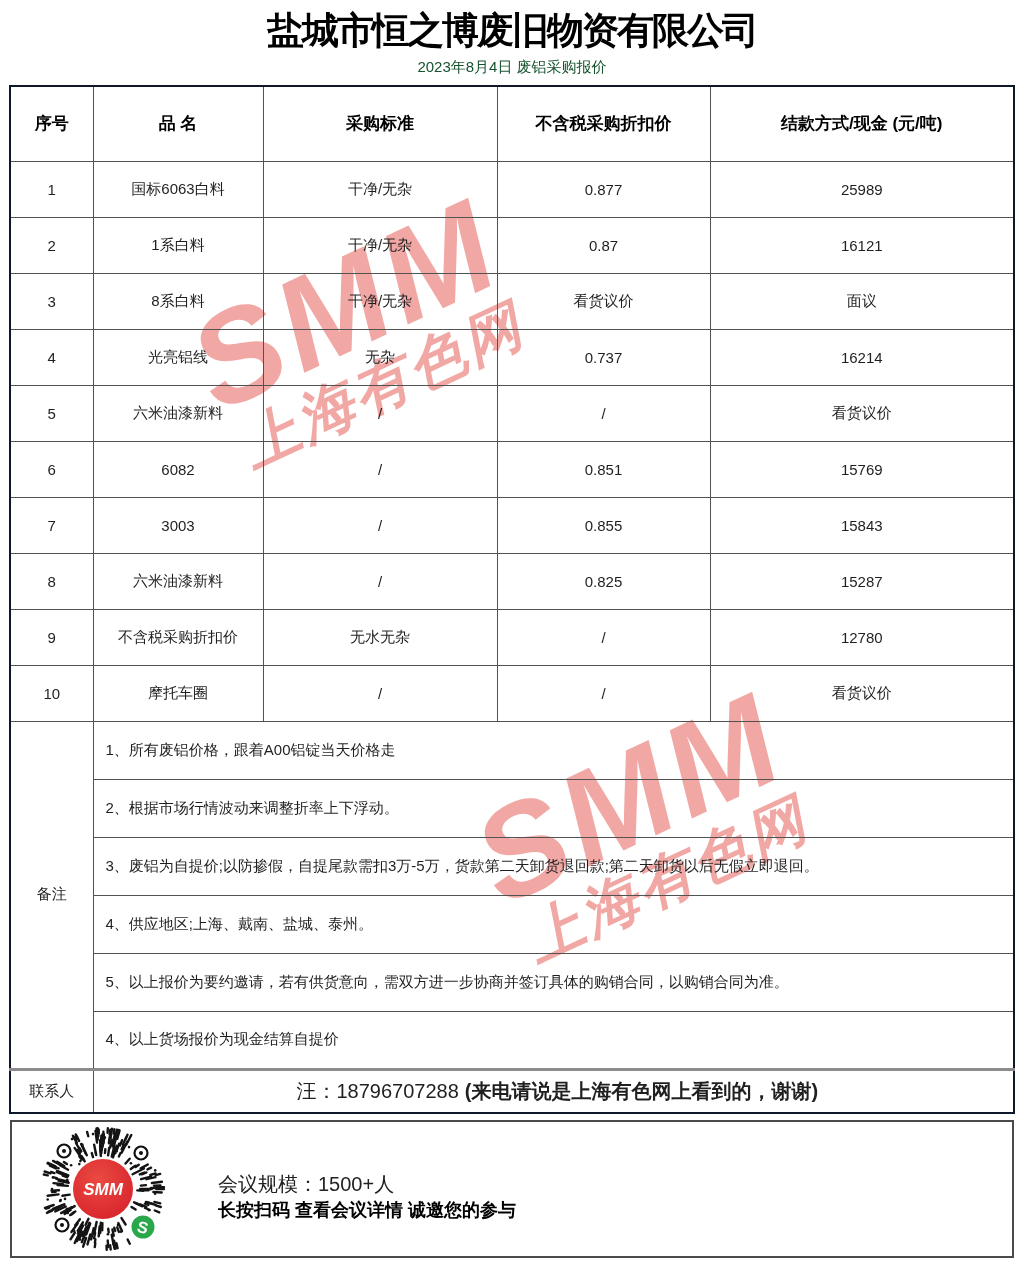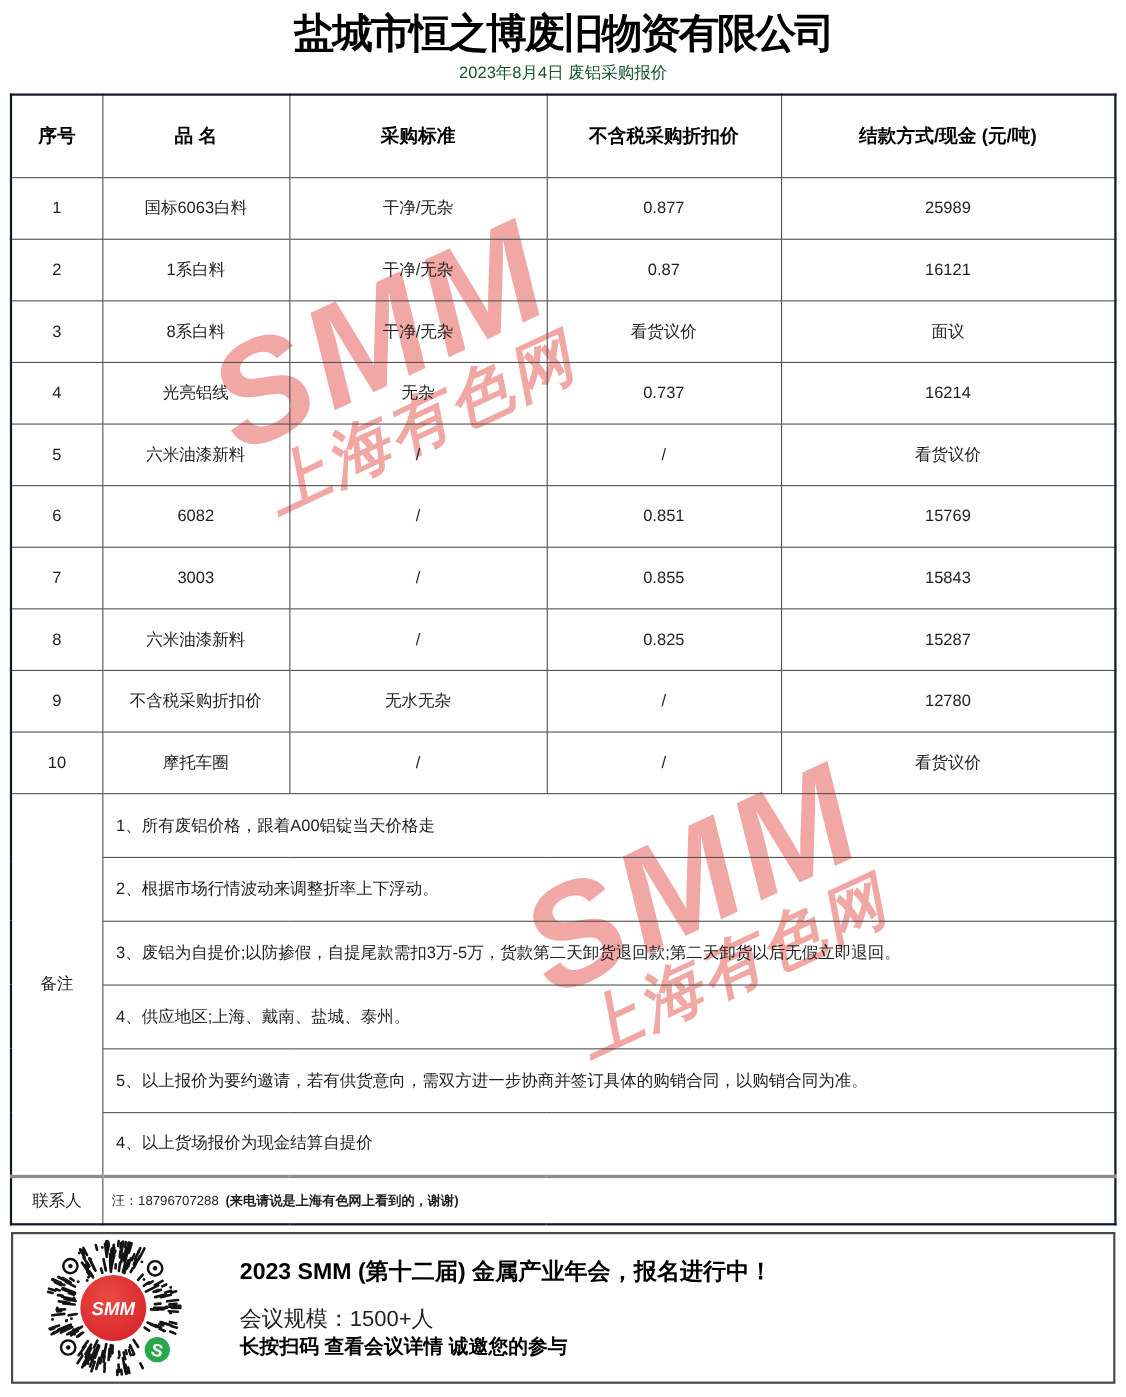--- a/index.html
+++ b/index.html
@@ -42,21 +42,21 @@
   }
   .quote-table th, .quote-table td {
     border:1px solid #525252; text-align:center;
     font-size:15px; color:#1f1f1f; font-weight:normal;
   }
   .head-row th { height:75px; font-size:17px; font-weight:bold; color:#000; }
   .data-row td { height:56px; }
   .note-row td { height:58px; text-align:left; padding-left:12px; }
   .remark-label, .contact-label { font-weight:bold; font-size:17px; color:#000; }
   .contact-row th, .contact-row td { height:44px; border-top:3px solid #8c8c8c; }
-  .contact-row td { text-align:left; padding-left:8px; font-size:12px; }
+  .contact-row td { text-align:center; padding-left:8px; font-size:20px; }
   .contact-note { font-weight:bold; margin-left:6px; }
 
   
   .banner {
     width:1004px; height:138px; margin:6px auto 0;
     border:2px solid #4a4a4a;
     display:flex; align-items:center; background:#fff;
   }
   .qr { width:124px; height:128px; margin-left:30px; flex:none; }
   .banner-text { margin-left:52px; }
@@ -433,19 +433,18 @@
           <circle cx="20" cy="100" r="2" fill="#111"></circle>
         </g>
 
         <circle cx="61" cy="64" r="30" fill="url(#rg)"></circle>
         <text x="61" y="70" text-anchor="middle" font-size="17" font-weight="bold" font-style="italic" fill="#ffffff" font-family="Liberation Sans, DejaVu Sans, sans-serif">SMM</text>
 
         <circle cx="101" cy="102" r="12.5" stroke="#ffffff" stroke-width="2" fill="#2aa74a"></circle>
         <text x="101" y="108" text-anchor="middle" font-size="16" font-weight="bold" fill="#ffffff" transform="rotate(14 101 102)" font-family="Liberation Sans, DejaVu Sans, sans-serif">S</text>
       </svg>
       <div class="banner-text">
-        <div class="banner-title">2023 SMM (第十二届) 金属产业年会，报名进行中！</div>
         <div class="banner-scale">会议规模：1500+人</div>
         <div class="banner-cta">长按扫码 查看会议详情  诚邀您的参与</div>
       </div>
     </div>
   </div>
 </div>
 
 </body></html>

